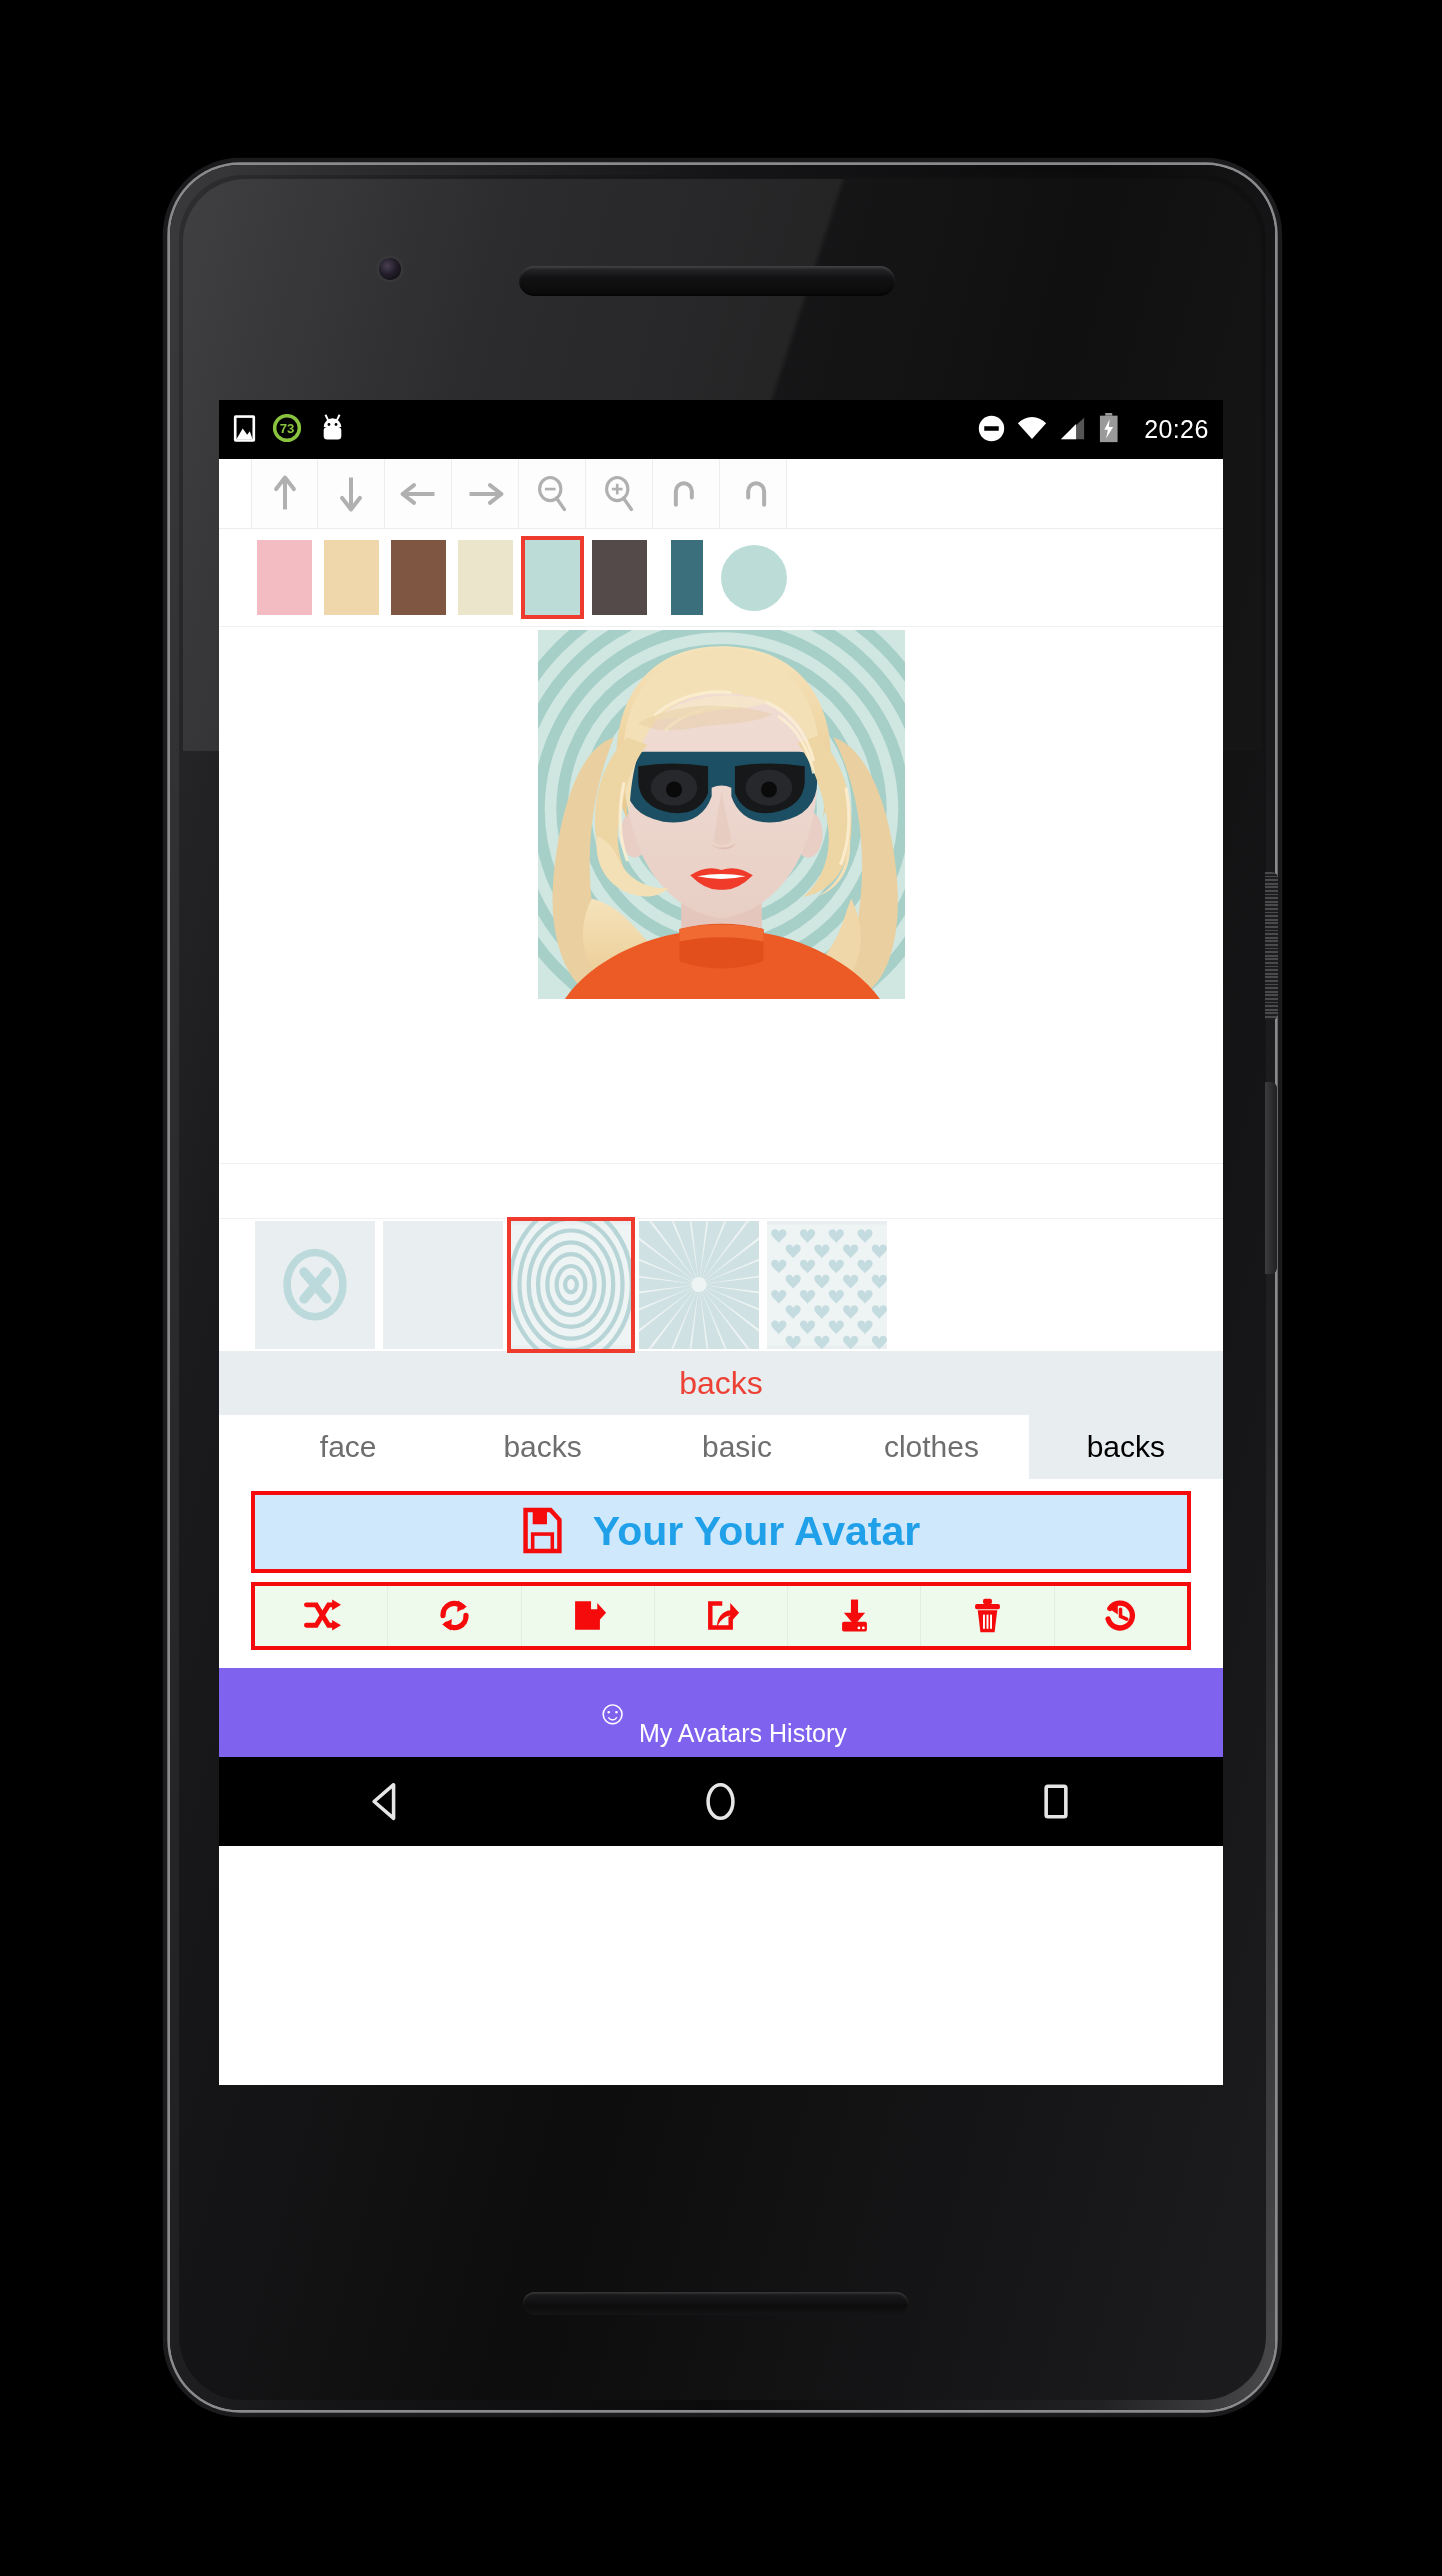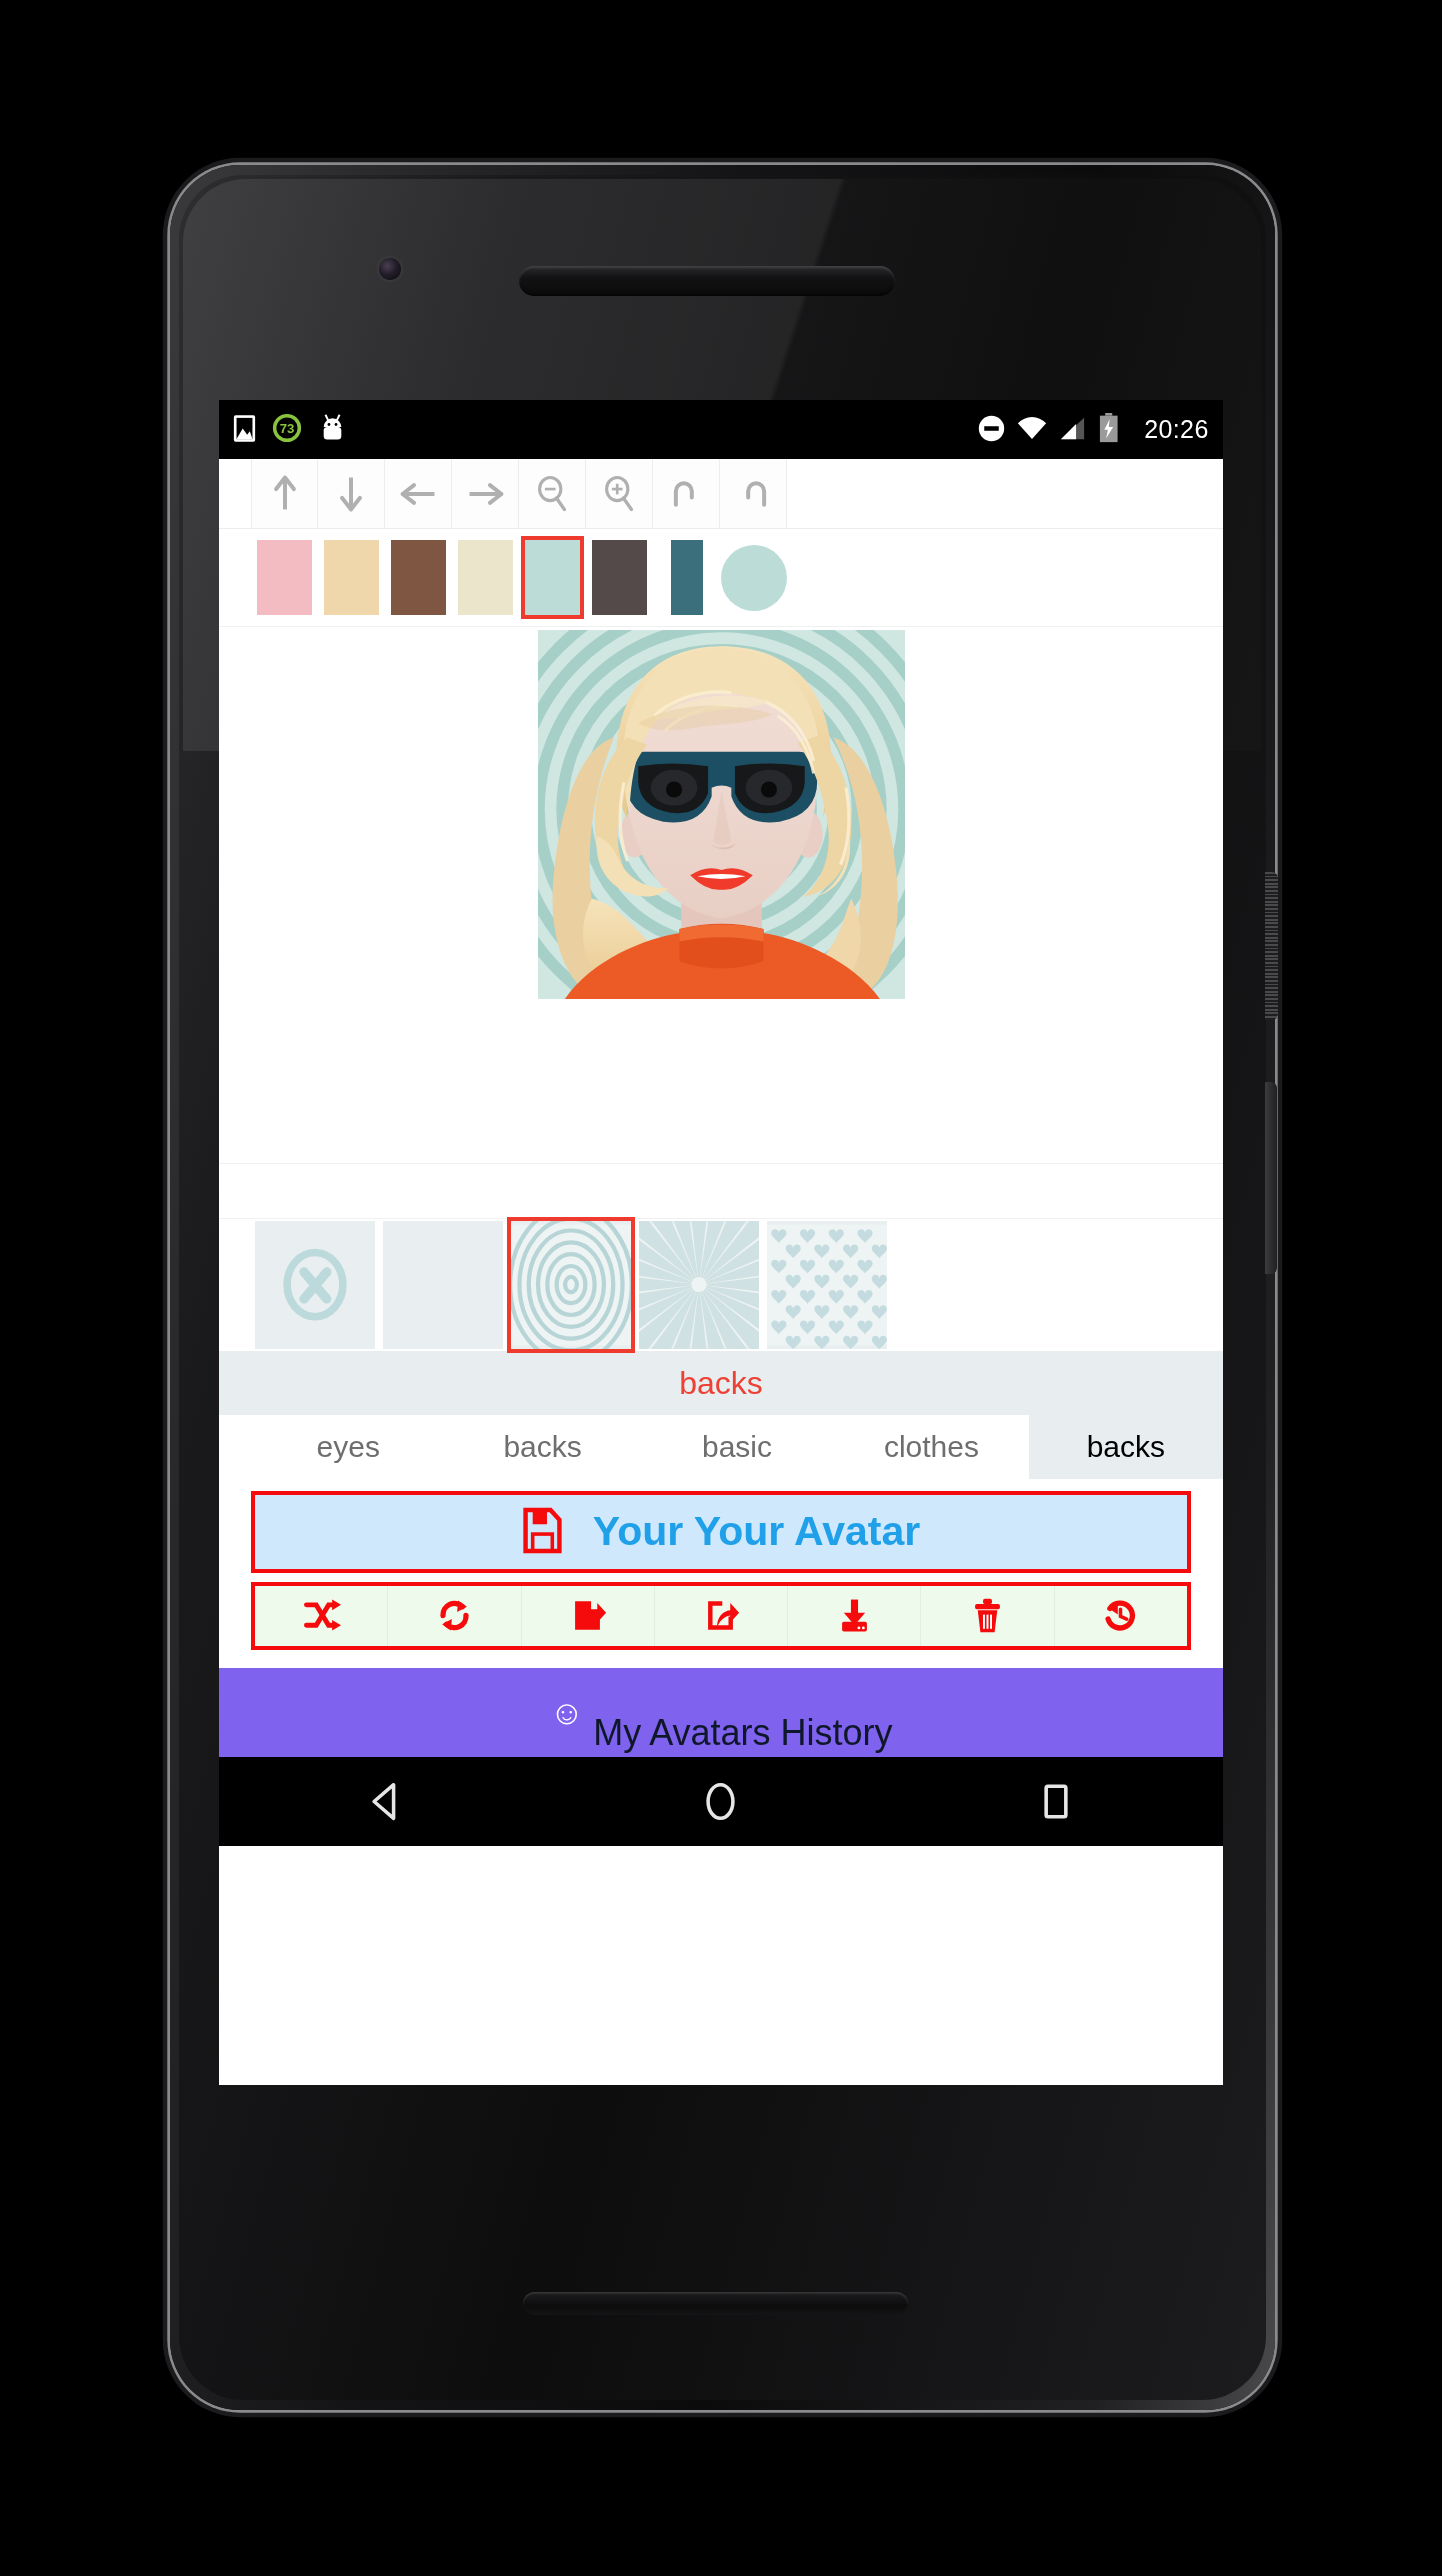--- a/index.html
+++ b/index.html
@@ -191,21 +191,21 @@
     border-right: 0.9px solid #e1efe0;
   }
   .action-cell:last-child { border-right: none; }
 
   
   #history-banner-wrap { padding-top: 18px; background:#fff; }
   #history-banner {
     height: 89px; background: #7f62ee;
     display: flex; align-items: center; justify-content: center; gap: 9px;
   }
-  #history-label { color: #0f172a; font-size: 36px; margin-top: 42px; }
+  #history-label { color: #ffffff; font-size: 25px; margin-top: 42px; }
   #history-smiley { color: #fff; font-size: 34px; }
 
   
   #nav-bar {
     height: 89px; background: #000;
     display: flex; align-items: center; justify-content: space-around;
   }
   .nav-btn { width: 107px; display:flex; align-items:center; justify-content:center; }
 </style>
 </head>
@@ -566,21 +566,21 @@
         </svg>
       </div>
     </div>
   </div>
 
   <div id="category-bar">
     <span id="category-label">backs</span>
   </div>
 
   <div id="tab-bar">
-    <div class="tab">eyes</div>
+    <div class="tab">face</div>
     <div class="tab">backs</div>
     <div class="tab">basic</div>
     <div class="tab">clothes</div>
     <div class="tab active">backs</div>
   </div>
 
   <div id="save-wrap">
     <div id="save-button">
       <span>
         <svg width="41" height="47" viewBox="0 0 46 52">

